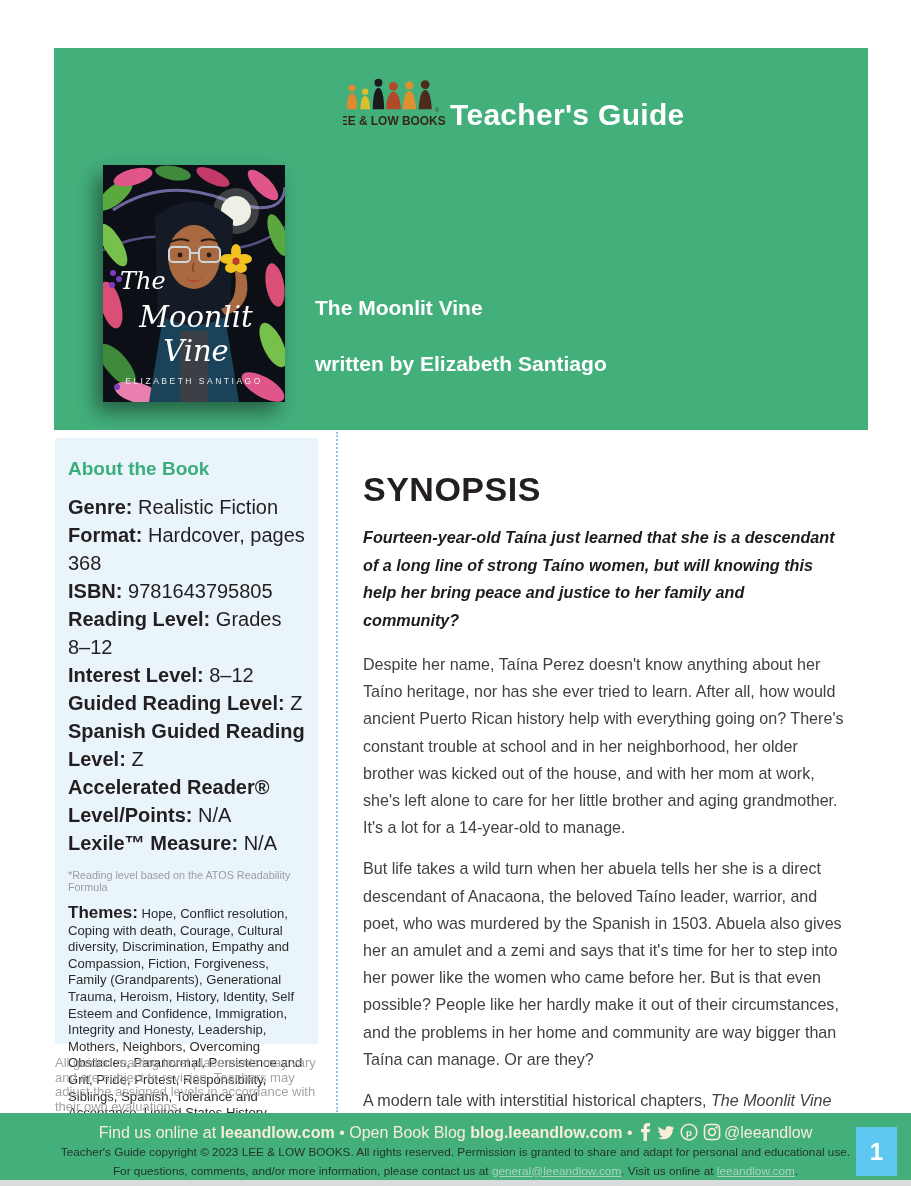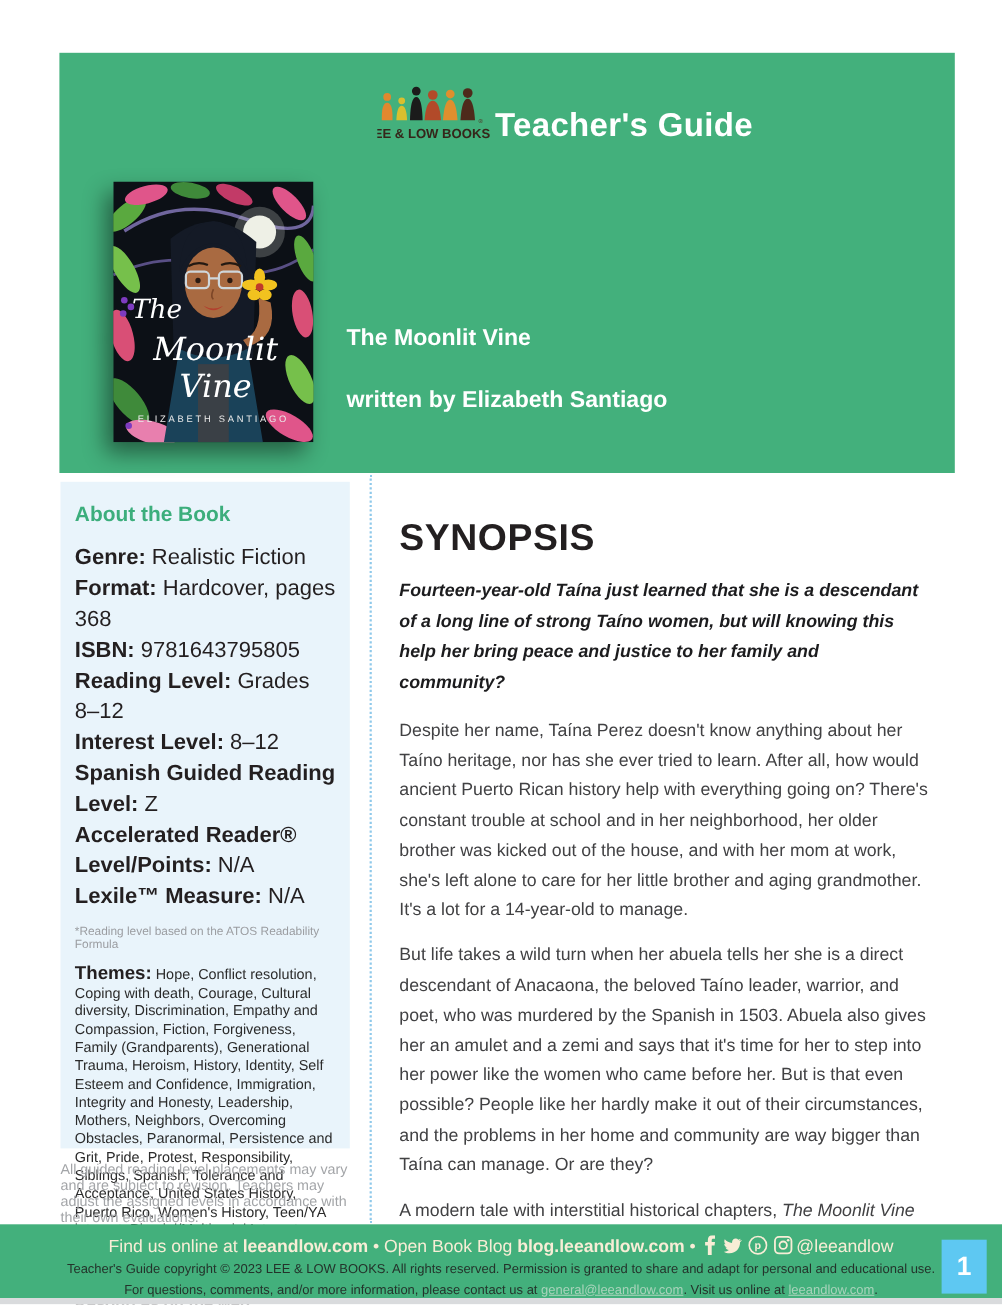--- a/index.html
+++ b/index.html
@@ -164,20 +164,24 @@
     </div>
     <div class="detail">
       <span class="lbl">Reading Level:</span>
       <span>Grades 8–12</span>
     </div>
     <div class="detail">
       <span class="lbl">Interest Level:</span>
       <span>8–12</span>
     </div>
     <div class="detail">
+      <span class="lbl">Guided Reading Level:</span>
+      <span>Z</span>
+    </div>
+    <div class="detail">
       <span class="lbl">Spanish Guided Reading Level:</span>
       <span>Z</span>
     </div>
     <div class="detail">
       <span class="lbl">Accelerated Reader® Level/Points:</span>
       <span>N/A</span>
     </div>
     <div class="detail">
       <span class="lbl">Lexile™ Measure:</span>
       <span>N/A</span>

